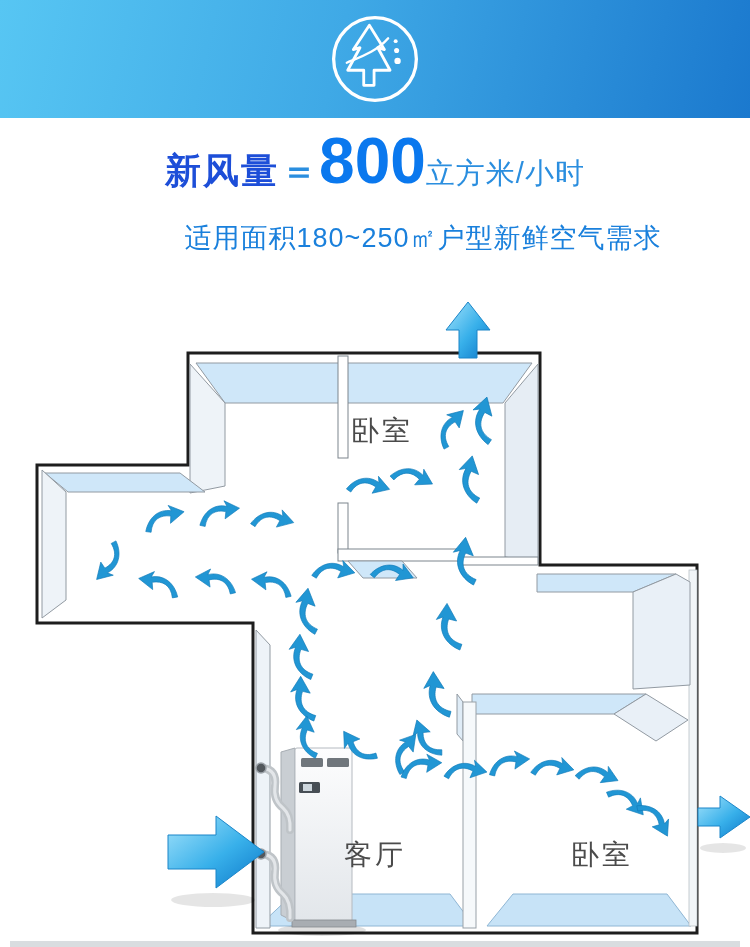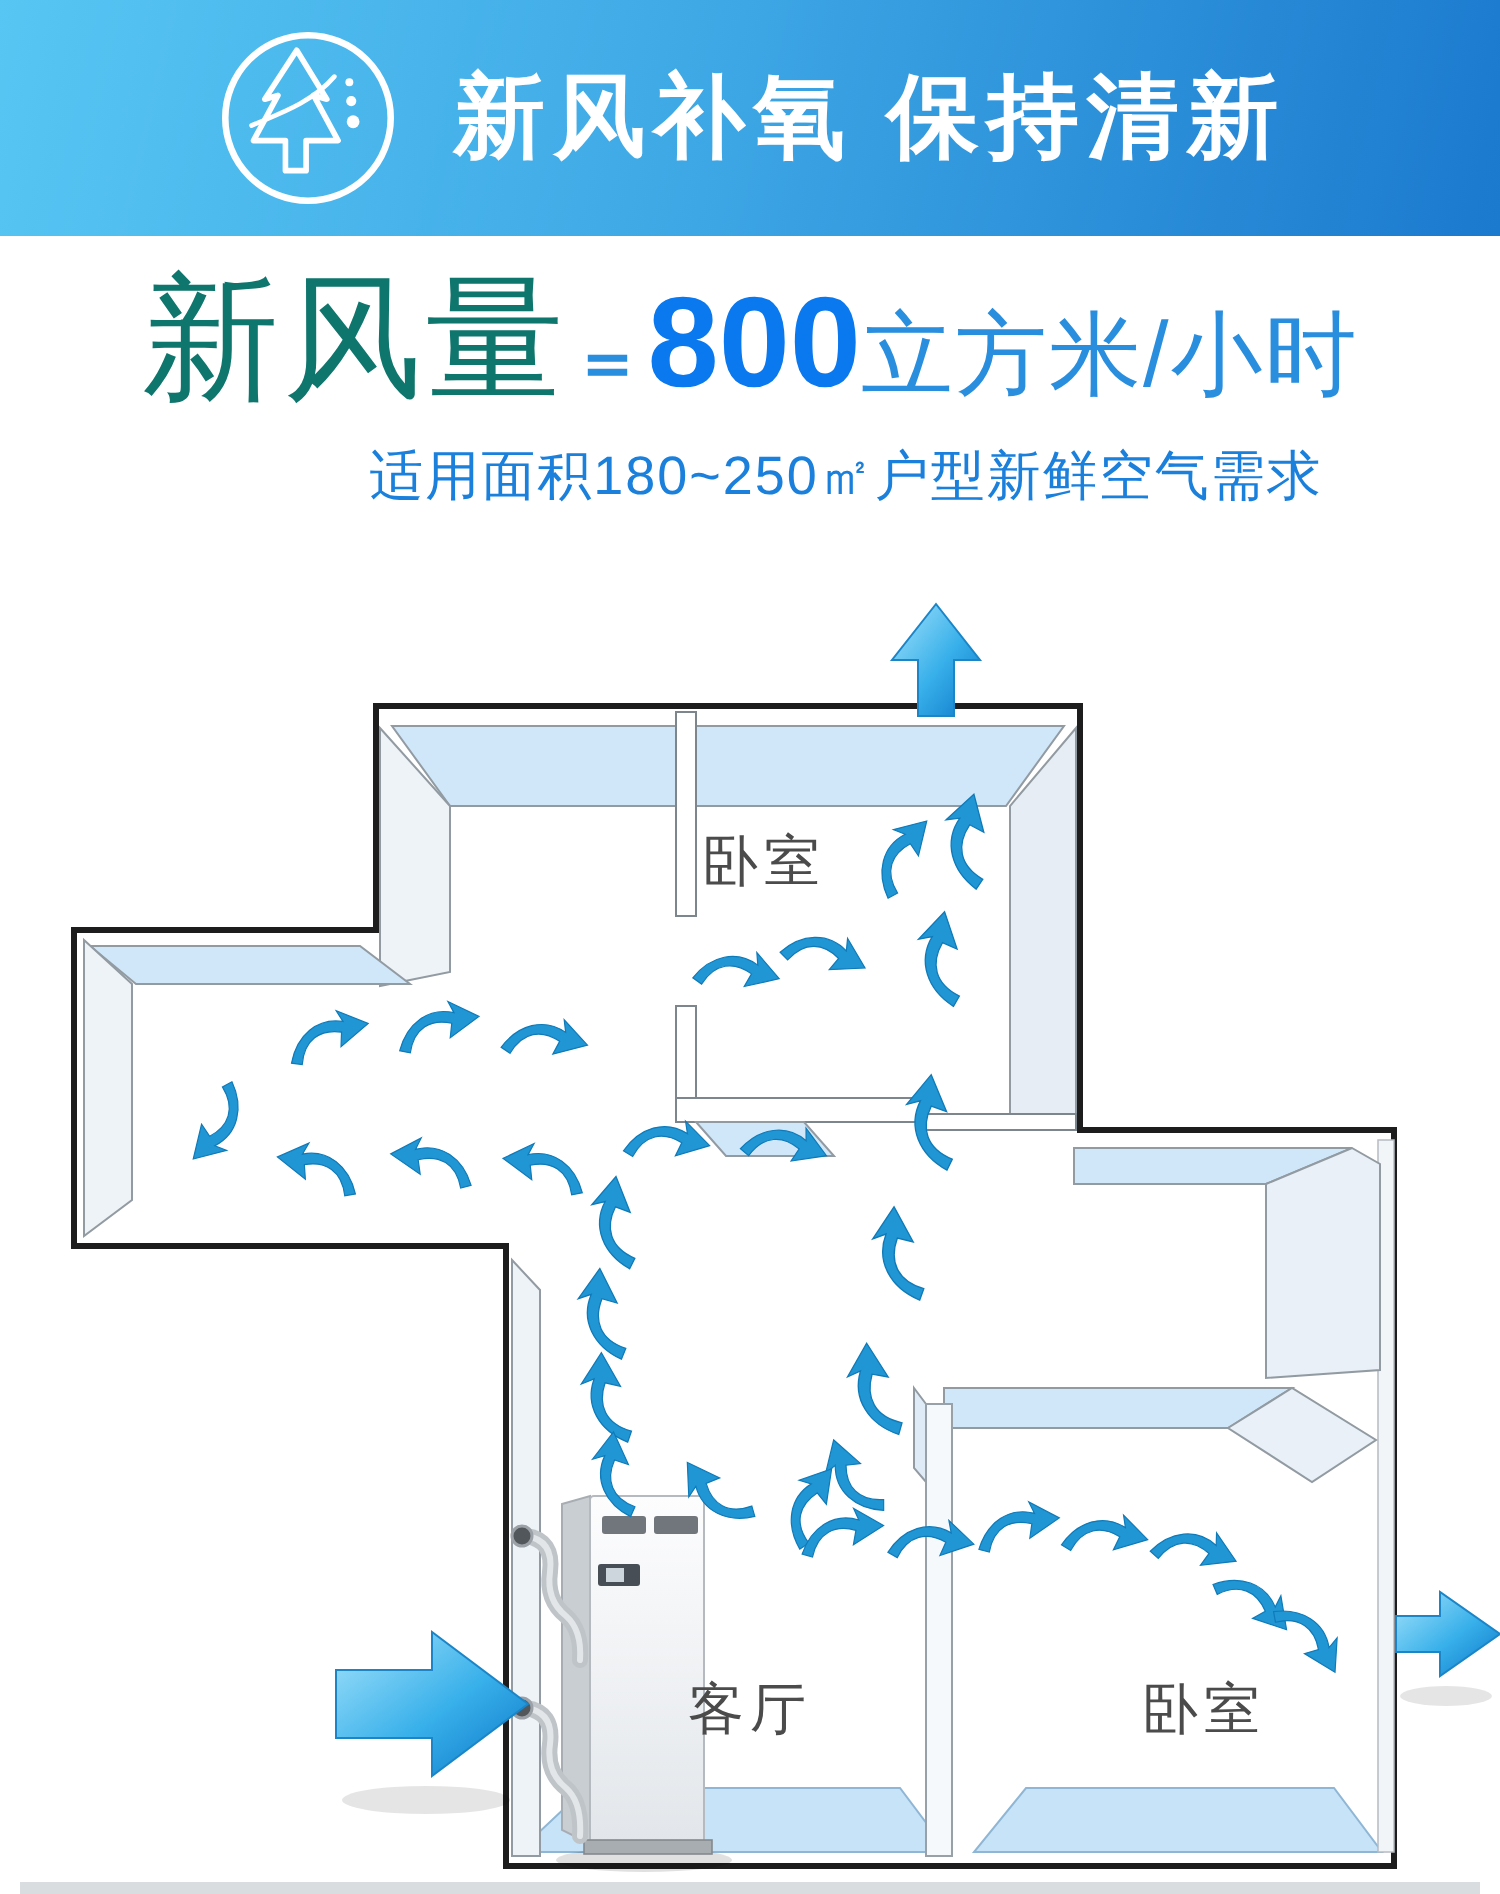--- a/index.html
+++ b/index.html
@@ -10,24 +10,24 @@
   
   .banner{position:absolute;top:0;left:0;width:750px;height:118px;
           background:linear-gradient(103deg,#57c6f3 0%,#3fa9e6 45%,#1b79ce 100%);
           display:flex;align-items:center;justify-content:center;gap:26px;}
   .banner-icon{width:94px;height:94px;flex:0 0 auto;}
   .banner h1{margin:0;font-size:46px;font-weight:700;color:#ffffff;letter-spacing:4px;}
 
   
   .headline{position:absolute;top:124px;left:0;width:750px;height:84px;
             display:flex;justify-content:center;align-items:baseline;}
-  .hl-label{font-size:69px;font-weight:400;color:#0f766e;letter-spacing:2px;}
+  .hl-label{font-size:36px;font-weight:700;color:#1d4ed8;letter-spacing:2px;}
   .hl-eq{font-size:36px;font-weight:700;color:#2a8edf;margin:0 2px;}
   .hl-value{font-size:64px;font-weight:700;color:#0a78ee;letter-spacing:0px;}
-  .hl-unit{font-size:46px;font-weight:500;color:#2a8edf;letter-spacing:1px;}
+  .hl-unit{font-size:29px;font-weight:500;color:#2a8edf;letter-spacing:1px;}
 
   
   .subtitle{position:absolute;top:220px;left:0;width:750px;text-align:center;
             font-size:27px;color:#1a80dc;letter-spacing:1px;margin-left:48px;}
 
   
   .plan{position:absolute;top:300px;left:0;width:750px;height:647px;}
 
   .bottom-strip{position:absolute;top:941px;left:10px;width:730px;height:6px;
                 background:#d9dde0;}
@@ -42,21 +42,20 @@
 
   <header class="banner">
     <svg class="banner-icon" viewBox="0 0 100 100">
       <circle cx="50" cy="50" r="44" fill="none" stroke="#ffffff" stroke-width="3.5"></circle>
       <path d="M44,14 L60,40 L53,38 L66,62 L49,62 L49,78 L38,78 L38,62 L21,62 L34,38 L27,40 Z" fill="none" stroke="#ffffff" stroke-width="3" stroke-linejoin="round"></path>
       <path d="M20,54 C34,48 52,42 64,28" fill="none" stroke="#ffffff" stroke-width="2.5" stroke-linecap="round"></path>
       <circle cx="72" cy="31" r="2.1" fill="#ffffff"></circle>
       <circle cx="73" cy="41" r="2.7" fill="#ffffff"></circle>
       <circle cx="74" cy="52" r="3.4" fill="#ffffff"></circle>
     </svg>
-    <h1>新风补氧 保持清新</h1>
   </header>
 
   <div class="headline">
     <span class="hl-label">新风量</span>
     <span class="hl-eq">＝</span>
     <span class="hl-value">800</span>
     <span class="hl-unit">立方米/小时</span>
   </div>
 
   <div class="subtitle">适用面积180~250㎡户型新鲜空气需求</div>

